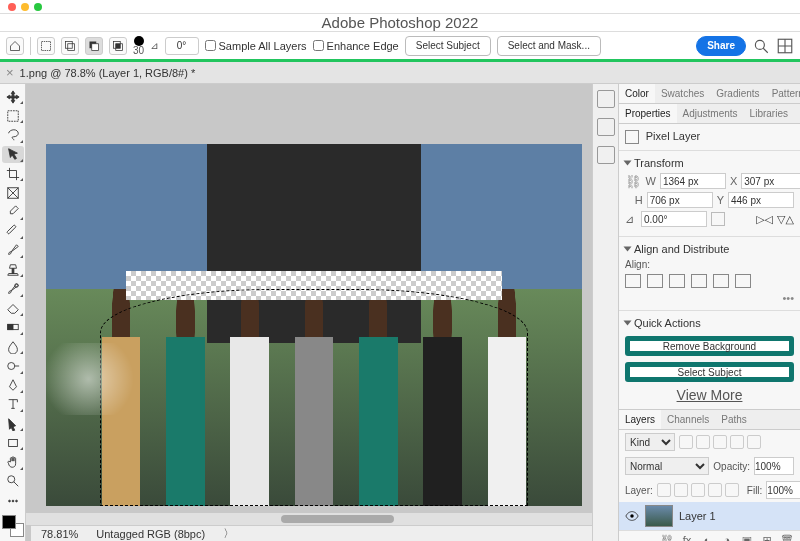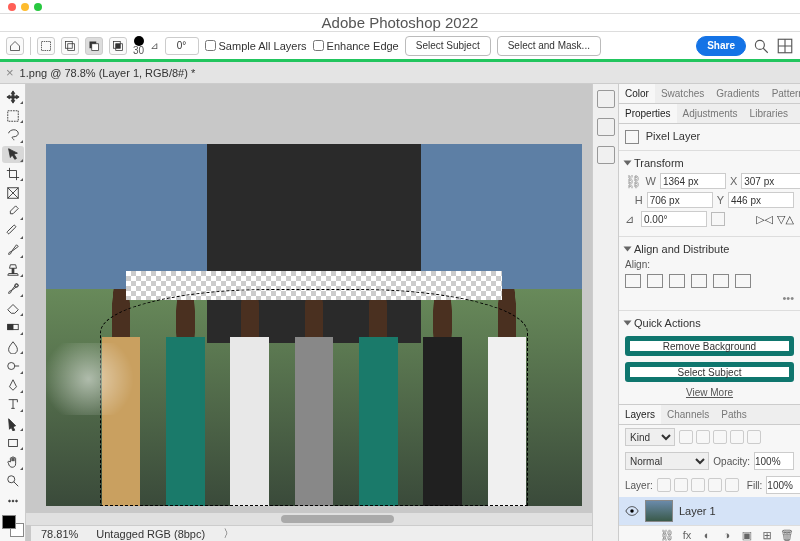--- a/index.html
+++ b/index.html
@@ -59,21 +59,21 @@
   .prop-row{display:flex;align-items:center;gap:4px;margin:3px 0}
   .prop-row input{width:66px;height:16px;border:1px solid #ccc;font-size:10px;padding:0 2px}
   .prop-row .lbl{width:12px;color:#666}
   .sect{border-top:1px solid #ddd;padding:6px}
   .sect-hd{font-size:10px;font-weight:400;margin-bottom:4px;display:flex;align-items:center;gap:4px}
   .arrow{width:0;height:0;border-top:4px solid transparent;border-bottom:4px solid transparent;border-left:5px solid #666}
   .arrow.down{transform:rotate(90deg)}
   .align-icons{display:flex;gap:6px;margin:4px 0}
   .align-icons span{width:16px;height:14px;border:1px solid #888;position:relative;cursor:pointer}
   .qa-btn{width:100%;height:20px;border:5px solid #0f766e;background:#fff;border-radius:3px;margin:3px 0;font-size:10px;cursor:pointer}
-  .link{font-size:10px;color:#555;text-align:center;margin-top:2px;text-decoration:underline;cursor:pointer}
+  .link{font-size:14px;color:#555;text-align:center;margin-top:2px;text-decoration:underline;cursor:pointer}
   .layers-panel{border-top:1px solid #ccc;margin-top:auto;display:flex;flex-direction:column}
   .lp-row{display:flex;align-items:center;gap:4px;padding:3px 6px;font-size:10px}
   .lp-sel{height:18px;border:1px solid #ccc;font-size:10px}
   .lp-icons{display:flex;gap:3px}
   .lp-icons span{width:14px;height:14px;border:1px solid #ccc;border-radius:2px}
   .layer-item{display:flex;align-items:center;gap:6px;padding:3px 6px;background:#d5e3f7}
   .layer-item .eye{width:14px;height:14px}
   .layer-thumb{width:28px;height:22px;background:linear-gradient(#6a8aaa,#3a5a4a);border:1px solid #888}
   .lp-foot{display:flex;justify-content:flex-end;gap:6px;padding:3px 6px;border-top:1px solid #ddd}
   .lp-foot span{width:14px;height:14px;cursor:pointer;color:#666;text-align:center}

